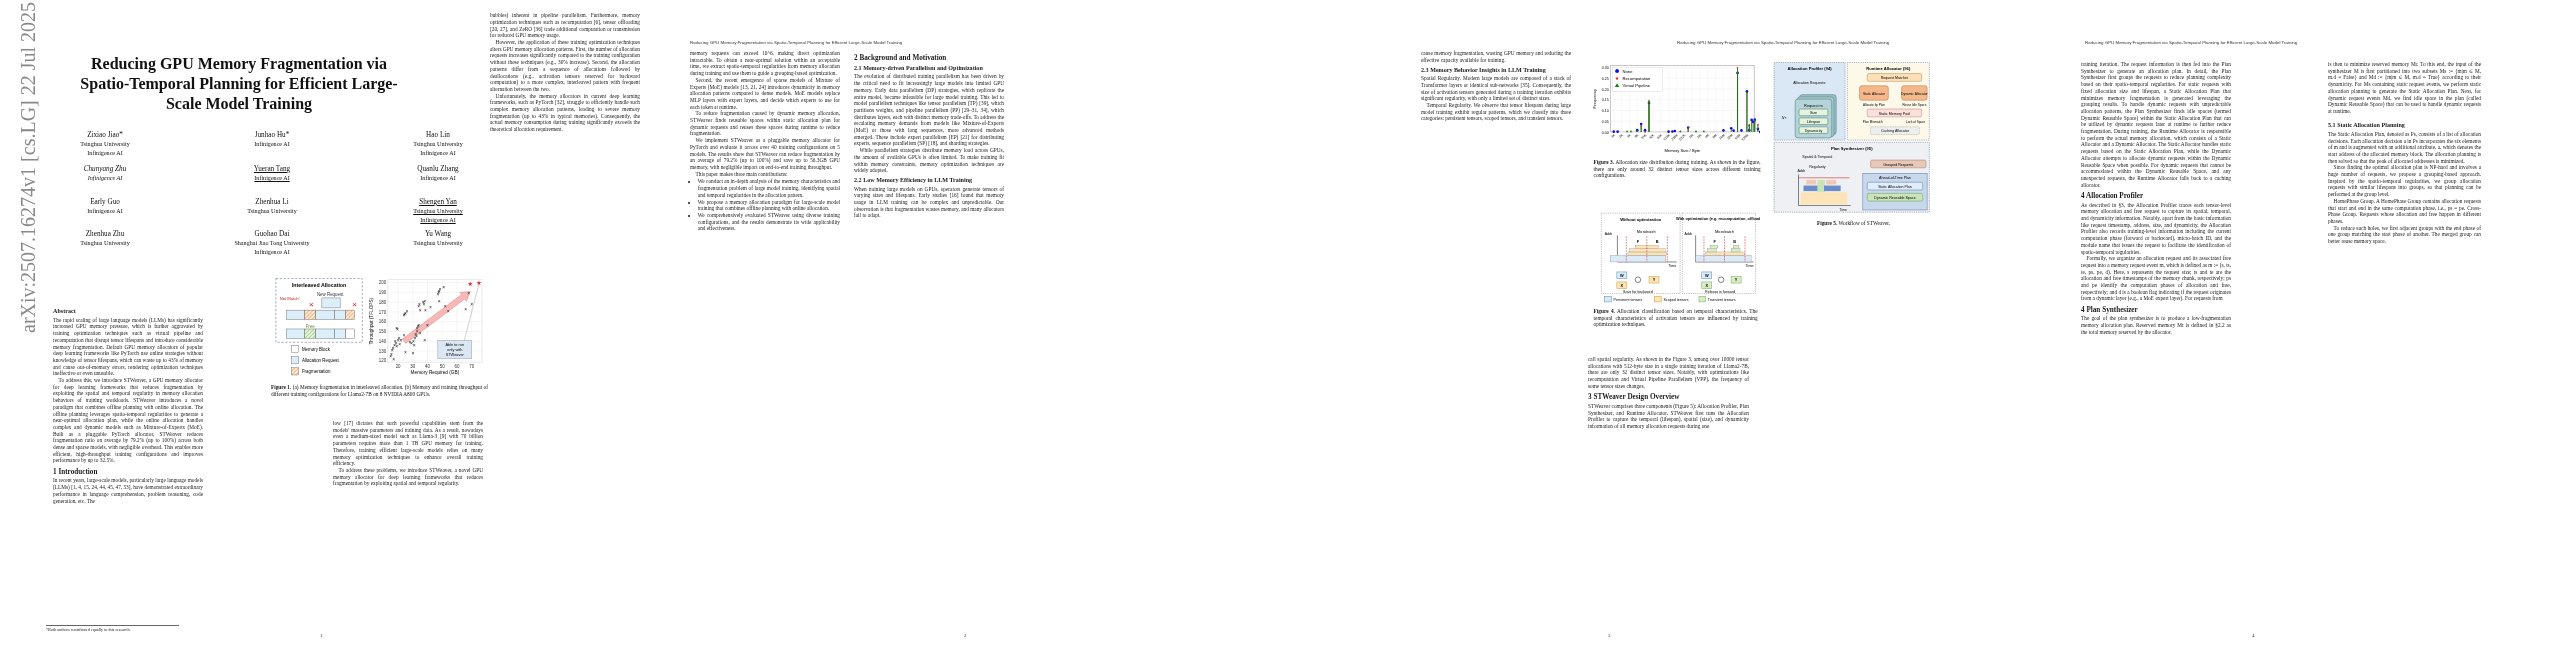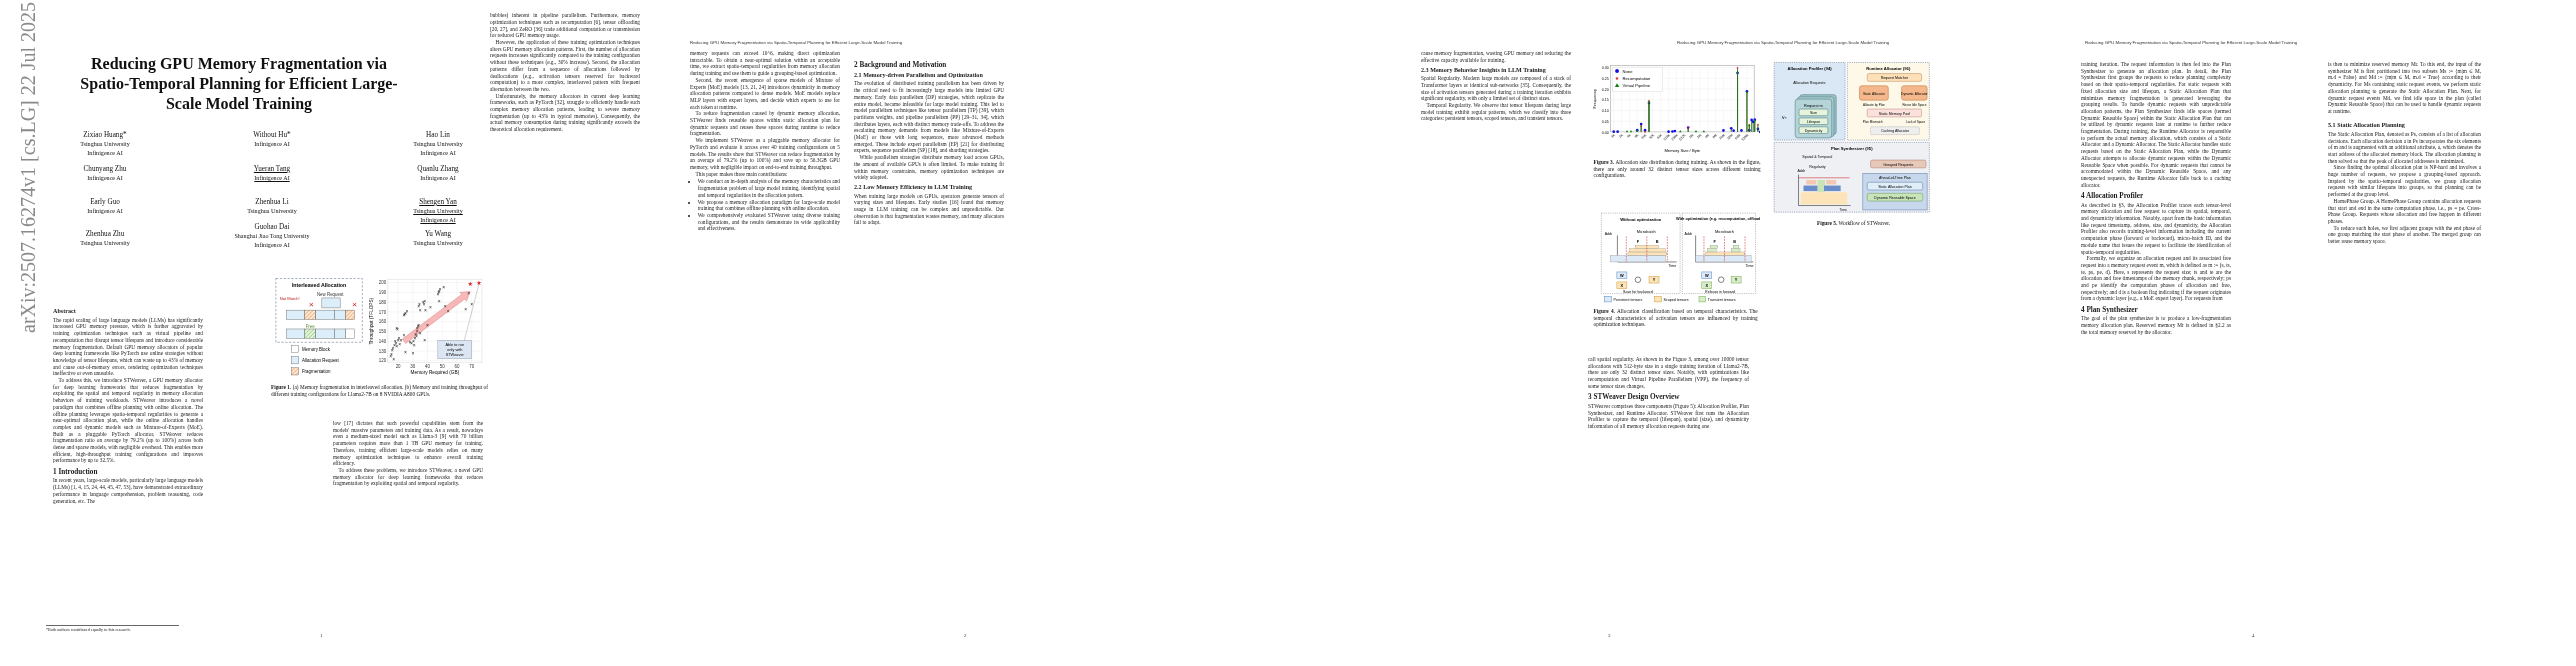--- a/index.html
+++ b/index.html
@@ -30,34 +30,34 @@
 </style>
 </head>
 <body>
 
 <div class="page" id="p1">
   <div class="arxiv">arXiv:2507.16274v1  [cs.LG]  22 Jul 2025</div>
   <div class="title">Reducing GPU Memory Fragmentation via Spatio-Temporal Planning for Efficient Large-Scale Model Training</div>
 
   <div class="authors" id="author-block">
       <div class="author" style="left: 0px; top: 0px;">
-        <div>Zixiao Huang*</div>
+        <div>Zixiao Jiao*</div>
         <div class="aff">Tsinghua University</div>
         <div class="aff">Infinigence AI</div>
       </div>
       <div class="author" style="left: 167px; top: 0px;">
-        <div>Without Hu*</div>
+        <div>Junhao Hu*</div>
         <div class="aff">Infinigence AI</div>
       </div>
       <div class="author" style="left: 333px; top: 0px;">
         <div>Hao Lin</div>
         <div class="aff">Tsinghua University</div>
         <div class="aff">Infinigence AI</div>
       </div>
-      <div class="author" style="left: 0px; top: 34px;">
+      <div class="author" style="left: 0px; top: 34px; font-style: italic;">
         <div>Chunyang Zhu</div>
         <div class="aff">Infinigence AI</div>
       </div>
       <div class="author" style="left: 167px; top: 34px; text-decoration: underline;">
         <div>Yueran Tang</div>
         <div class="aff">Infinigence AI</div>
       </div>
       <div class="author" style="left: 333px; top: 34px;">
         <div>Quanlu Zhang</div>
         <div class="aff">Infinigence AI</div>
@@ -72,21 +72,21 @@
       </div>
       <div class="author" style="left: 333px; top: 67px; text-decoration: underline;">
         <div>Shengen Yan</div>
         <div class="aff">Tsinghua University</div>
         <div class="aff">Infinigence AI</div>
       </div>
       <div class="author" style="left: 0px; top: 99px;">
         <div>Zhenhua Zhu</div>
         <div class="aff">Tsinghua University</div>
       </div>
-      <div class="author" style="left: 167px; top: 92px;">
+      <div class="author" style="left: 167px; top: 99px;">
         <div>Guohao Dai</div>
         <div class="aff">Shanghai Jiao Tong University</div>
         <div class="aff">Infinigence AI</div>
       </div>
       <div class="author" style="left: 333px; top: 99px;">
         <div>Yu Wang</div>
         <div class="aff">Tsinghua University</div>
       </div>
     </div>
 
@@ -270,21 +270,21 @@
     <p>To reduce fragmentation caused by dynamic memory allocation, STWeaver finds reusable spaces within static allocation plan for dynamic requests and reuses these spaces during runtime to reduce fragmentation.</p>
     <p>We implement STWeaver as a pluggable memory allocator for PyTorch and evaluate it across over 40 training configurations on 5 models. The results show that STWeaver can reduce fragmentation by an average of 79.2% (up to 100%) and save up to 56.3GB GPU memory, with negligible impact on end-to-end training throughput.</p>
     <p>This paper makes three main contributions:</p>
     <ul style="margin:1.1px 0 0 0; padding-left:7.8px;">
       <li>We conduct an in-depth analysis of the memory characteristics and fragmentation problem of large model training, identifying spatial and temporal regularities in the allocation pattern.</li>
       <li>We propose a memory allocation paradigm for large-scale model training that combines offline planning with online allocation.</li>
       <li>We comprehensively evaluated STWeaver using diverse training configurations, and the results demonstrate its wide applicability and effectiveness.</li>
     </ul>
   </div>
   <div class="col" style="left:210px; top:50px; width:150px;">
-    <div class="h1" style="margin-top:12px">2   Background and Motivation</div>
+    <div class="h1" style="margin-top:5px">2   Background and Motivation</div>
     <div class="h2">2.1   Memory-driven Parallelism and Optimization</div>
     <p class="noind">The evolution of distributed training parallelism has been driven by the critical need to fit increasingly large models into limited GPU memory. Early data parallelism (DP) strategies, which replicate the entire model, became infeasible for large model training. This led to model parallelism techniques like tensor parallelism (TP) [39], which partitions weights, and pipeline parallelism (PP) [29–31, 34], which distributes layers, each with distinct memory trade-offs. To address the escalating memory demands from models like Mixture-of-Experts (MoE) or those with long sequences, more advanced methods emerged. These include expert parallelism (EP) [21] for distributing experts, sequence parallelism (SP) [18], and sharding strategies.</p>
     <p>While parallelism strategies distribute memory load across GPUs, the amount of available GPUs is often limited. To make training fit within memory constraints, memory optimization techniques are widely adopted.</p>
     <div class="h2">2.2   Low Memory Efficiency in LLM Training</div>
     <p class="noind">When training large models on GPUs, operators generate tensors of varying sizes and lifespans. Early studies [16] found that memory usage in LLM training can be complex and unpredictable. Our observation is that fragmentation wastes memory, and many allocators fail to adapt.</p>
   </div>
 
   <div class="fig" style="left:657px; top:61px; width:161px; height:122px;">
     <svg id="fig2" width="161" height="94" viewBox="0 0 290 170">
         <defs>

